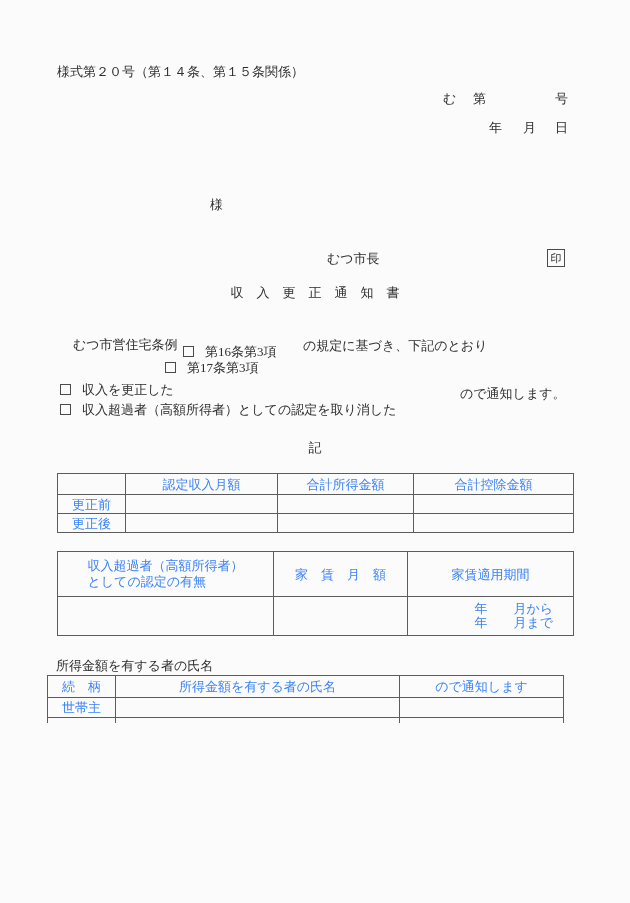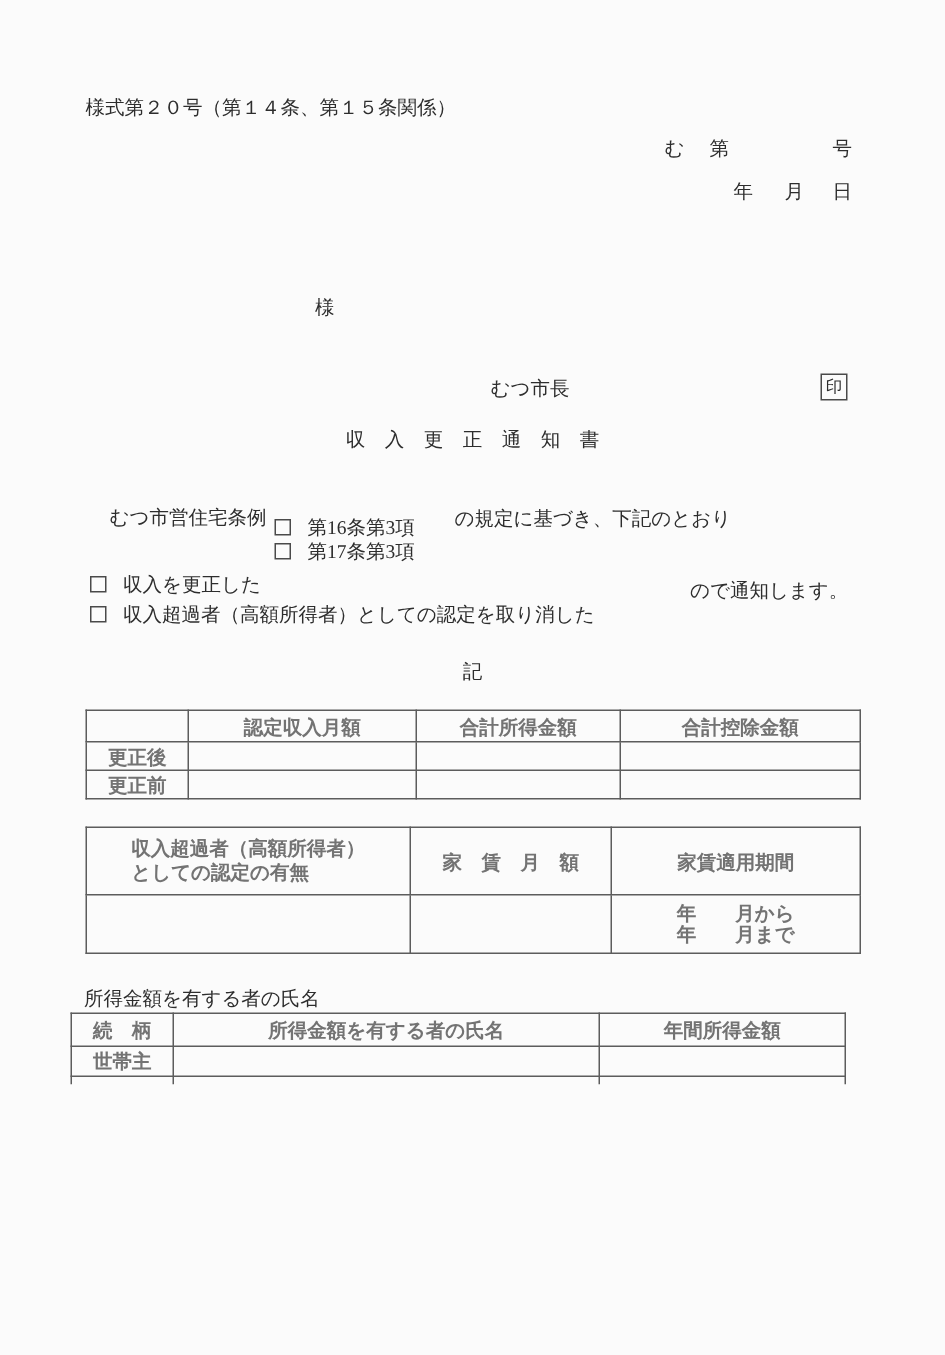--- a/index.html
+++ b/index.html
@@ -14,30 +14,30 @@
     display:inline-block;width:9px;height:9px;
     border:1px solid #4a4a4a;background:transparent;flex:0 0 auto;
   }
   .cbrow{display:flex;align-items:center;gap:11px;margin-top:17px;}
   .seal{
     width:16px;height:16px;border:1px solid #4a4a4a;
     font-size:11px;display:flex;align-items:center;justify-content:center;
   }
   table{border-collapse:collapse;table-layout:fixed;}
   td,th{
-    border:1px solid #5c5c5c;padding:0;font-weight:bold;
-    font-size:13px;color:#737373;vertical-align:middle;text-align:center;
+    border:1px solid #5c5c5c;padding:0;font-weight:normal;
+    font-size:13px;color:#3b82f6;vertical-align:middle;text-align:center;
     overflow:hidden;
   }
   .t1 td{height:18px;}
   .t1 tr.hdr td{height:20px;}
   .t2 tr.hdr td{height:44px;}
   .t2 tr.body td{height:38px;}
   .t2 .hdr-multiline{display:inline-block;text-align:left;line-height:16px;}
-  .t2 .period{line-height:14px;text-align:center;}
+  .t2 .period{line-height:14px;text-align:right;padding-right:20px;}
   .t3 tr.hdr td{height:21px;}
   .t3 td{height:18.5px;}
 </style>
 </head>
 <body>
 
 <div class="page">
 
   <div class="abs" style="left:57px;top:65px;">様式第２０号（第１４条、第１５条関係）</div>
 
@@ -54,21 +54,21 @@
   <div class="abs" style="left:327px;top:252px;">むつ市長</div>
   <div class="abs seal" style="left:547px;top:249px;">印</div>
 
   <div class="abs center" style="top:286px;">収　入　更　正　通　知　書</div>
 
   <div class="abs" style="left:73px;top:338px;">むつ市営住宅条例</div>
   <div class="abs cbrow" style="left:183px;top:328px;">
     <span class="cbx"></span>
     <span>第16条第3項</span>
   </div>
-  <div class="abs cbrow" style="left:183px;top:344px;">
+  <div class="abs cbrow" style="left:165px;top:344px;">
     <span class="cbx"></span>
     <span>第17条第3項</span>
   </div>
   <div class="abs" style="left:303px;top:339px;">の規定に基づき、下記のとおり</div>
 
   <div class="abs cbrow" style="left:60px;top:366px;">
     <span class="cbx"></span>
     <span>収入を更正した</span>
   </div>
   <div class="abs cbrow" style="left:60px;top:386px;">
@@ -87,27 +87,27 @@
         <col style="width:160px">
       </colgroup>
     <tbody>
         <tr class="hdr">
       <td></td>
       <td>認定収入月額</td>
       <td>合計所得金額</td>
       <td>合計控除金額</td>
     </tr>
     <tr>
-      <td>更正後</td>
+      <td>更正前</td>
       <td></td>
       <td></td>
       <td></td>
     </tr>
     <tr>
-      <td>更正前</td>
+      <td>更正後</td>
       <td></td>
       <td></td>
       <td></td>
     </tr>
   </tbody>
     </table>
 
   <table class="abs t2" style="left:57px;top:551px;width:516px;">
     <colgroup>
         <col style="width:216px">
@@ -141,21 +141,21 @@
   <table class="abs t3" style="left:47px;top:675px;width:516px;">
     <colgroup>
         <col style="width:68px">
         <col style="width:284px">
         <col style="width:164px">
       </colgroup>
     <tbody>
         <tr class="hdr">
       <td>続　柄</td>
       <td>所得金額を有する者の氏名</td>
-      <td>年間所得金額</td>
+      <td>ので通知します</td>
     </tr>
     <tr>
       <td>世帯主</td>
       <td></td>
       <td></td>
     </tr>
     <tr>
       <td></td>
           <td></td>
           <td></td>

